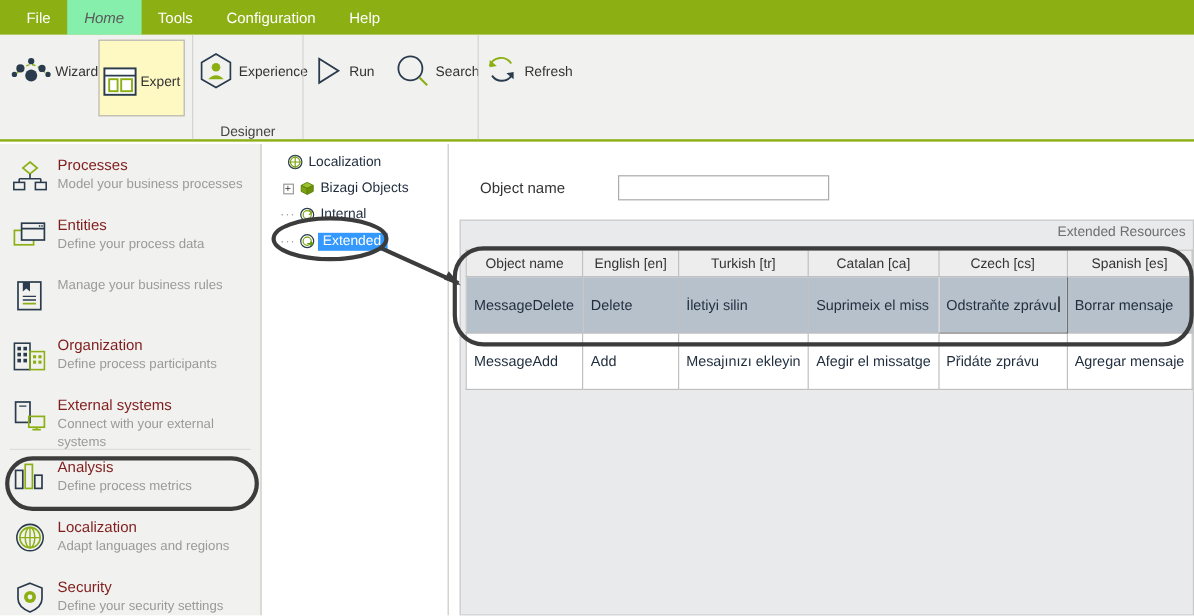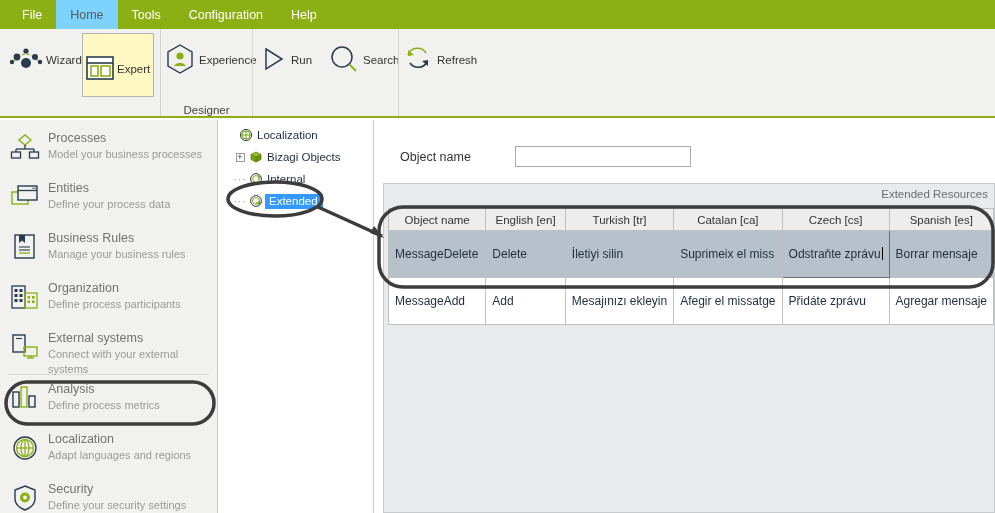--- a/index.html
+++ b/index.html
@@ -15,21 +15,21 @@
   .menubar {
     position: absolute; left:0; top:0; width:995px; height:29px;
     background: #8CB014;
     display: flex; align-items: stretch; padding-left: 8px;
   }
   .menu-tab {
     display:flex; align-items:center; padding: 0 14px;
     color: #ffffff; font-size: 12.5px; cursor: default;
     white-space: nowrap;
   }
-  .menu-tab.active { background: #7dd3fc; color: #5A5A5A; }
+  .menu-tab.active { background: #86efac; color: #5A5A5A; font-style: italic; }
 
   
   .ribbon {
     position:absolute; left:0; top:29px; width:995px; height:89px;
     background: #F1F1EF;
     border-bottom: 2px solid #8CB014;
   }
   .ribbon-groups { display:flex; height: 70px; align-items: flex-start; }
   .rgroup { display:flex; flex-direction: column; height: 87px; position: relative; }
   .rgroup-items { display:flex; height: 68px; align-items: flex-start; padding-top: 4px; }
@@ -50,21 +50,21 @@
     position:absolute; left:0; top:120px; width:218px; height:393px;
     background: #F1F1EF; border-right: 1px solid #C9C9C6;
     padding-top: 4px;
   }
   .side-item {
     display:flex; align-items:flex-start; height: 50px; padding: 6px 0 0 10px;
     cursor:default; position: relative;
   }
   .side-item .si-icon { width: 34px; flex:0 0 34px; padding-top:2px; }
   .side-item .si-text { padding-left: 4px; }
-  .si-title { font-size: 12.5px; color:#737373; line-height: 16px; }
+  .si-title { font-size: 12.5px; color:#7f1d1d; line-height: 16px; }
   .si-sub { font-size: 11px; color:#9A9A9A; line-height: 15px; margin-top:1px; }
   .side-sep { height:1px; background:#DDDDDA; margin: 0 8px; }
 
   
   .treepanel {
     position:absolute; left:219px; top:120px; width:155px; height:393px;
     background:#FFFFFF; border-right: 1px solid #C9C9C6;
     padding: 4px 0 0 4px;
   }
   .tnode { display:flex; align-items:center; height:22px; font-size:11.5px; color:#1F2D3D; white-space:nowrap;}
@@ -278,21 +278,20 @@
       <div class="si-icon">
         <svg width="30" height="30" viewBox="0 0 30 30">
           <rect x="5" y="3" width="19" height="23" fill="none" stroke="#2A3B4D" stroke-width="1.4"></rect>
           <path d="M9 3 L9 11 L12 8.5 L15 11 L15 3 Z" fill="#2A3B4D"></path>
           <line x1="9" y1="15" x2="20" y2="15" stroke="#2A3B4D" stroke-width="1.1"></line>
           <line x1="9" y1="18" x2="20" y2="18" stroke="#2A3B4D" stroke-width="1.1"></line>
           <line x1="9" y1="21" x2="20" y2="21" stroke="#8CB014" stroke-width="1.3"></line>
         </svg>
       </div>
       <div class="si-text">
-        <div class="si-title">Business  Rules</div>
         <div class="si-sub">Manage your business rules</div>
       </div>
     </div>
 
     <div class="side-item">
       <div class="si-icon">
         <svg width="30" height="30" viewBox="0 0 30 30">
           <rect x="2" y="4" width="13" height="22" fill="none" stroke="#2A3B4D" stroke-width="1.3"></rect>
           <rect x="15" y="11" width="12" height="15" fill="none" stroke="#8CB014" stroke-width="1.3"></rect>
           <g fill="#2A3B4D">

